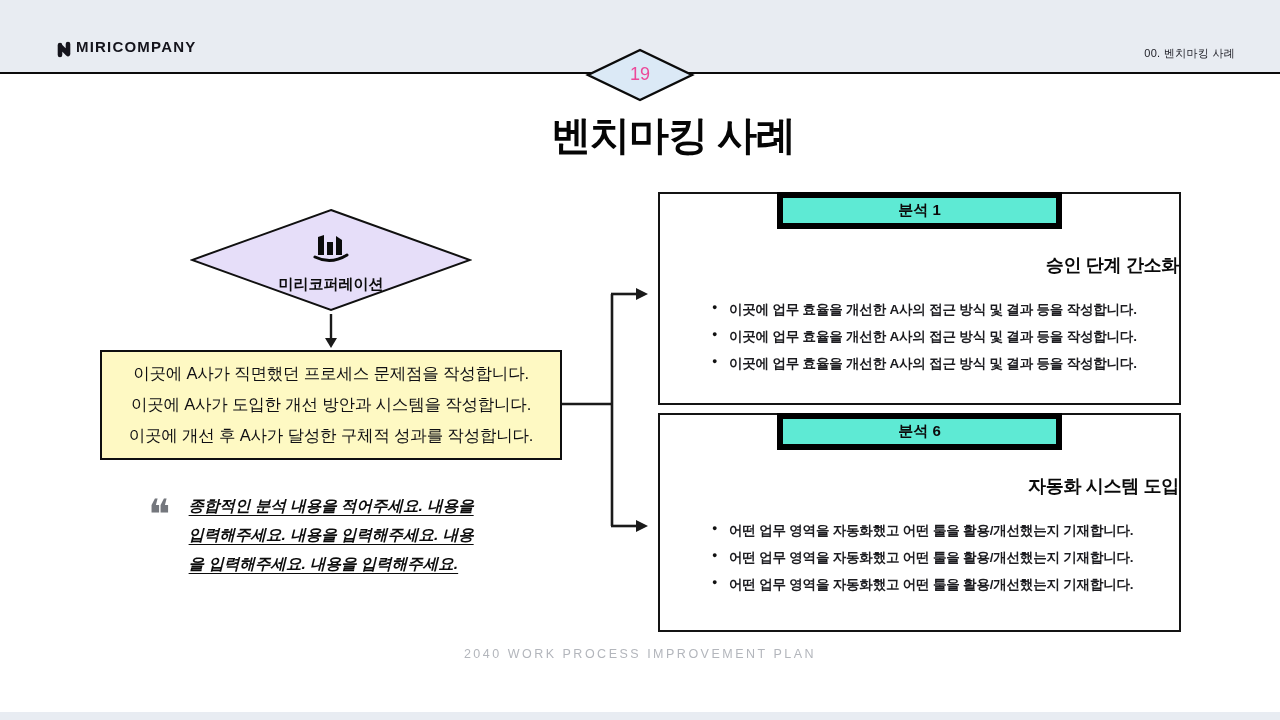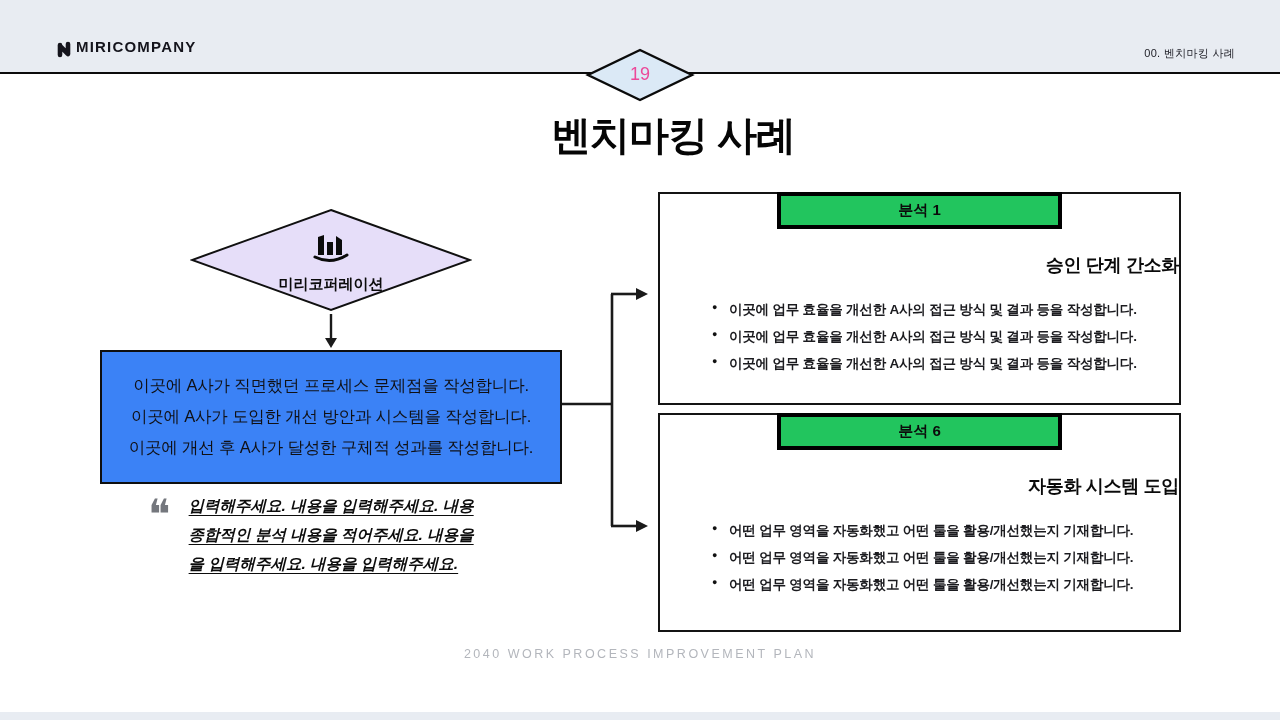--- a/index.html
+++ b/index.html
@@ -49,22 +49,22 @@
   
   .company-diamond { position: absolute; left: 190px; top: 208px; width: 282px; height: 104px; }
   .company-inner {
     position: absolute; inset: 0; display: flex; flex-direction: column;
     align-items: center; justify-content: center; gap: 3px; padding-top: 6px;
   }
   .company-label { font-weight: 800; font-size: 15px; color: #0b0b0b; margin-top: 8px; }
 
   
   .info-box {
-    position: absolute; left: 100px; top: 350px; width: 462px; height: 134px;
-    background: #3b82f6; border: 2px solid #0f0f0f;
+    position: absolute; left: 100px; top: 350px; width: 462px; height: 110px;
+    background: #fef9c3; border: 2px solid #0f0f0f;
     display: flex; flex-direction: column; align-items: center; justify-content: center;
     gap: 9px;
   }
   .info-line { font-size: 16.5px; color: #101014; letter-spacing: -0.2px; }
 
   
   .quote-wrap { position: absolute; left: 148px; top: 492px; width: 370px; display: flex; gap: 18px; }
   .quote-mark {
     font-family: "DejaVu Sans", sans-serif;
     font-size: 42px; line-height: 1; color: #74777d; flex: 0 0 auto; margin-top: 2px;
@@ -77,21 +77,21 @@
 
   
   .analysis-box {
     position: absolute; left: 658px; width: 523px;
     background: #ffffff; border: 2px solid #141414;
   }
   .analysis-box.first { top: 192px; height: 213px; }
   .analysis-box.second { top: 413px; height: 219px; }
   .analysis-badge {
     width: 285px; height: 37px; margin: -2px auto 0 auto;
-    background: #22c55e; border: 4px solid #000000;
+    background: #5eead4; border: 6px solid #000000;
     display: flex; align-items: center; justify-content: center;
     font-weight: 800; font-size: 15px; color: #0b0b0b;
   }
   .analysis-title {
     margin-top: 24px; text-align: right;
     font-weight: 800; font-size: 18px; color: #0a0a0a; letter-spacing: -0.3px;
   }
   .bullet-list { margin: 24px 0 0 52px; list-style: none; font-weight: bold; }
   .bullet-list li {
     position: relative; padding-left: 17px; margin-bottom: 9px;
@@ -160,22 +160,22 @@
 
   <div class="info-box">
     <div class="info-line">이곳에 A사가 직면했던 프로세스 문제점을 작성합니다.</div>
     <div class="info-line">이곳에 A사가 도입한 개선 방안과 시스템을 작성합니다.</div>
     <div class="info-line">이곳에 개선 후 A사가 달성한 구체적 성과를 작성합니다.</div>
   </div>
 
   <div class="quote-wrap">
     <div class="quote-mark">❝</div>
     <div class="quote-lines">
+      <span class="quote-line">종합적인 분석 내용을 적어주세요. 내용을</span>
       <span class="quote-line">입력해주세요. 내용을 입력해주세요. 내용</span>
-      <span class="quote-line">종합적인 분석 내용을 적어주세요. 내용을</span>
       <span class="quote-line">을 입력해주세요. 내용을 입력해주세요.</span>
     </div>
   </div>
 
   <div class="analysis-box first">
     <div class="analysis-badge">분석 1</div>
     <div class="analysis-title">승인 단계 간소화</div>
     <ul class="bullet-list">
       <li>이곳에 업무 효율을 개선한 A사의 접근 방식 및 결과 등을 작성합니다.</li>
       <li>이곳에 업무 효율을 개선한 A사의 접근 방식 및 결과 등을 작성합니다.</li>

